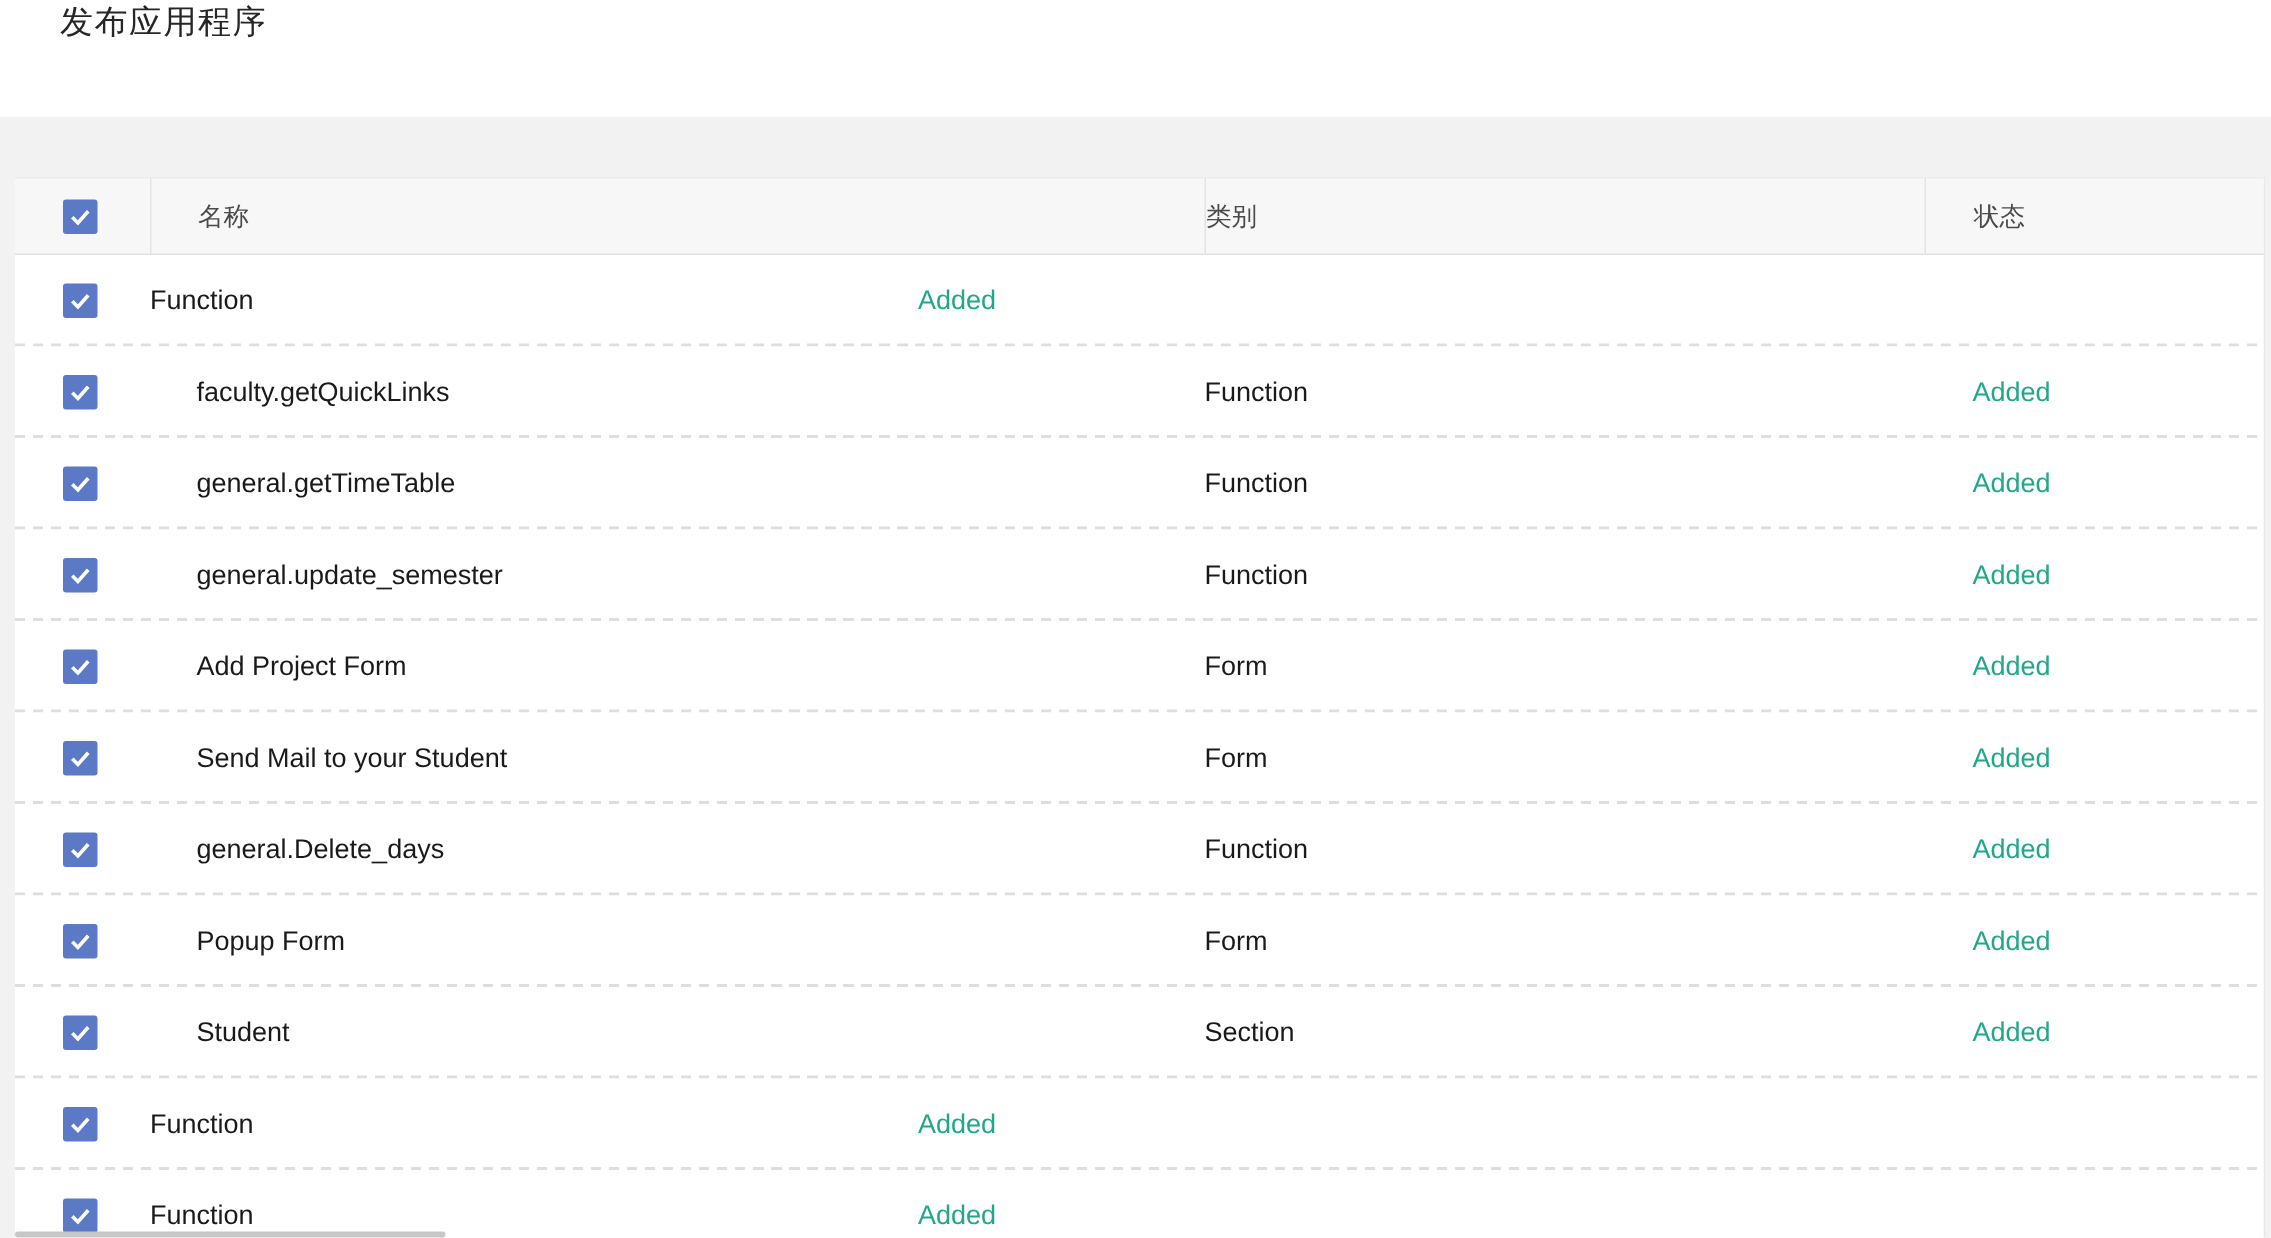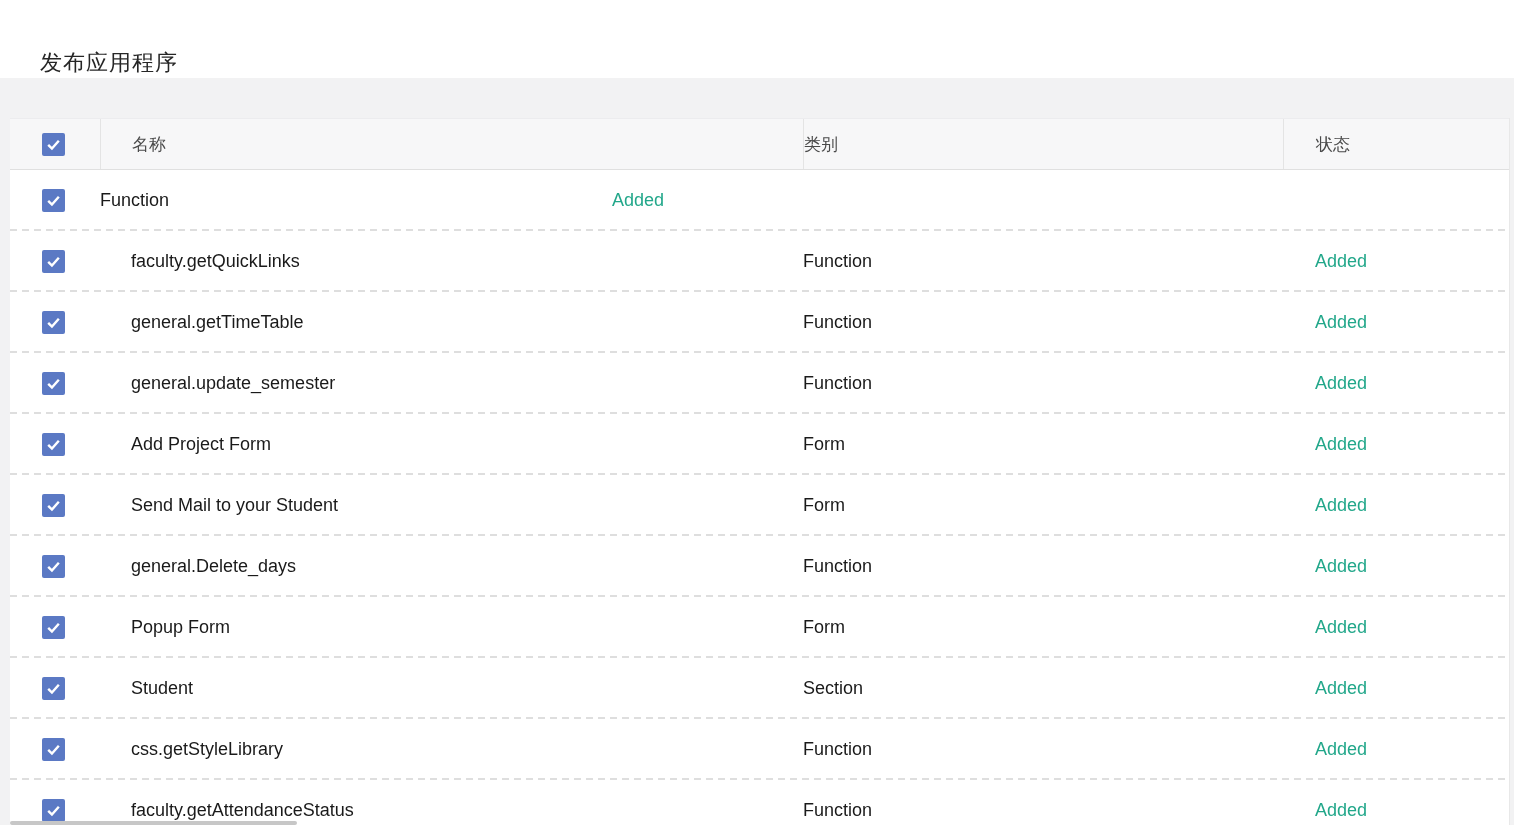--- a/index.html
+++ b/index.html
@@ -11,21 +11,21 @@
   * { margin: 0; padding: 0; box-sizing: border-box; }
   html, body {
     width: 1514px; height: 825px;
     overflow: hidden;
     background: var(--page-bg);
     font-family: "Liberation Sans", "DejaVu Sans", sans-serif;
   }
   .titlebar {
     width: 100%; height: 78px;
     background: #ffffff;
-    display: flex; align-items: flex-end;
+    display: flex; align-items: flex-start;
     padding-left: 40px;
   }
   .titlebar h1 {
     font-size: 22px;
     font-weight: 500;
     color: #262626;
     letter-spacing: 1px;
   }
   .table-wrap {
     position: absolute;
@@ -228,32 +228,30 @@
   </div>
 
   <div class="row">
     <div class="col-check">
       <span class="checkbox">
         <svg viewBox="0 0 24 24">
           <path d="M4.5 12.5 L9.8 17.8 L19.5 6.8" fill="none" stroke="#ffffff" stroke-width="3.4" stroke-linecap="butt" stroke-linejoin="miter"></path>
         </svg>
       </span>
     </div>
-    <div class="col-name">css.getStyleLibrary</div>
-    <div class="col-category">Function</div>
-    <div class="col-status">Added</div>
-  </div>
-
-  <div class="row">
-    <div class="col-check">
-      <span class="checkbox">
-        <svg viewBox="0 0 24 24">
-          <path d="M4.5 12.5 L9.8 17.8 L19.5 6.8" fill="none" stroke="#ffffff" stroke-width="3.4" stroke-linecap="butt" stroke-linejoin="miter"></path>
-        </svg>
-      </span>
-    </div>
-    <div class="col-name">faculty.getAttendanceStatus</div>
+    <div class="col-category">Function</div>
+    <div class="col-status">Added</div>
+  </div>
+
+  <div class="row">
+    <div class="col-check">
+      <span class="checkbox">
+        <svg viewBox="0 0 24 24">
+          <path d="M4.5 12.5 L9.8 17.8 L19.5 6.8" fill="none" stroke="#ffffff" stroke-width="3.4" stroke-linecap="butt" stroke-linejoin="miter"></path>
+        </svg>
+      </span>
+    </div>
     <div class="col-category">Function</div>
     <div class="col-status">Added</div>
   </div>
 </div>
   <div class="hscrollbar-thumb"></div>
 </div>
 
 </body></html>

